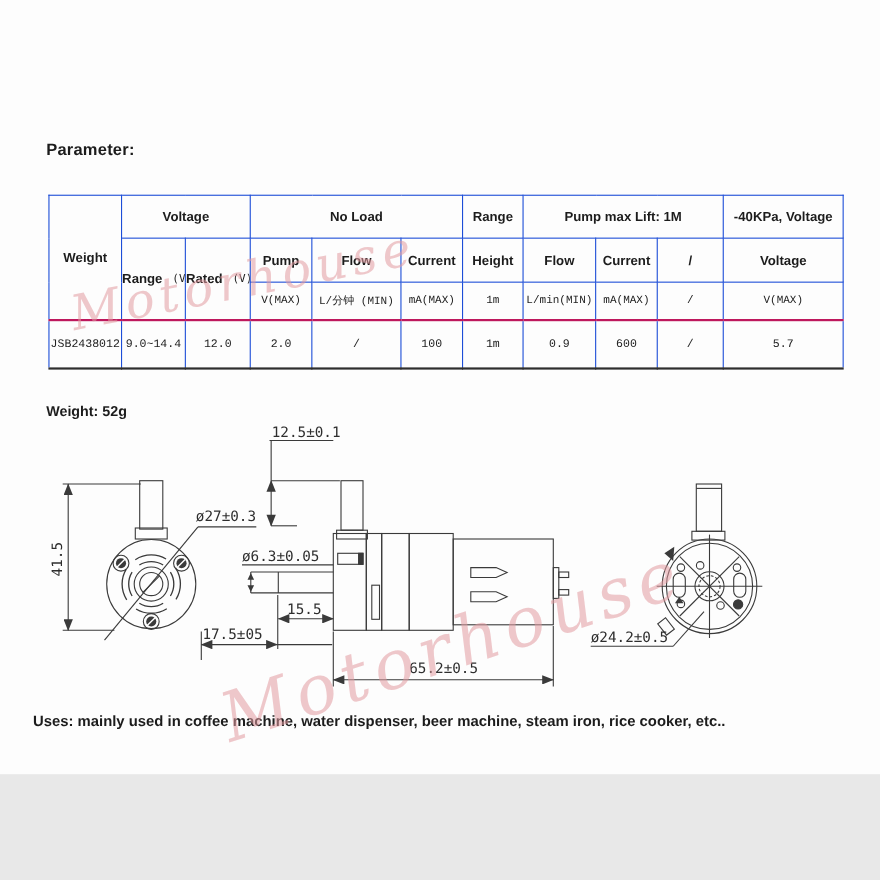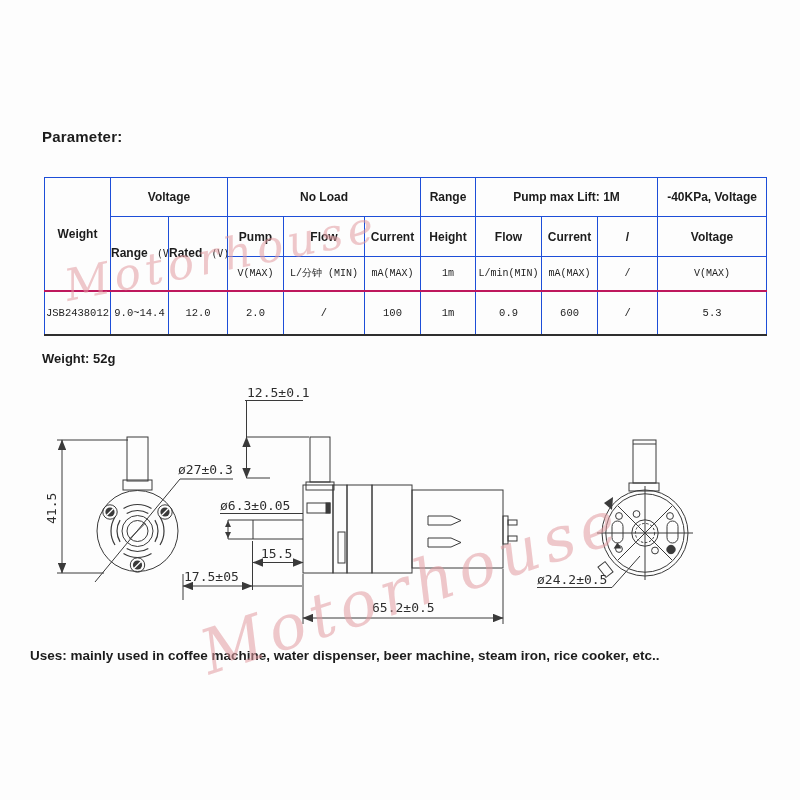--- a/index.html
+++ b/index.html
@@ -1,17 +1,17 @@
 <!DOCTYPE html>
 <html><head>
 <meta charset="utf-8">
 <style>
   html,body{margin:0;padding:0;background:#e8e8e8;}
   .page{
-    position:relative;width:800px;height:800px;margin:0 auto;
+    position:relative;width:800px;height:704px;margin:0 auto;
     background:#fdfdfd;overflow:hidden;
     font-family:"Liberation Sans",sans-serif;color:#1c1c1c;
   }
   .abs{position:absolute;}
   .heading{font-size:15px;font-weight:bold;letter-spacing:.2px;}
   .note{font-size:13px;font-weight:bold;}
 
   
   table.spec{
     border-collapse:collapse;table-layout:fixed;width:723px;
@@ -106,26 +106,26 @@
       <td class="val">JSB2438012</td>
       <td class="val">9.0~14.4</td>
       <td class="val">12.0</td>
       <td class="val">2.0</td>
       <td class="val">/</td>
       <td class="val">100</td>
       <td class="val">1m</td>
       <td class="val">0.9</td>
       <td class="val">600</td>
       <td class="val">/</td>
-      <td class="val">5.3</td>
+      <td class="val">5.7</td>
     </tr>
   </tbody>
     </table>
 
-  <div class="abs note" style="left:42px;top:351px;">Weight: 52g</div>
+  <div class="abs note" style="left:42px;top:366px;">Weight: 52g</div>
 
   <svg class="abs" style="left:0;top:370px;" width="800" height="270" viewBox="0 370 800 270">
     <defs>
       <marker id="arw" viewBox="0 0 10 8" refX="9.5" refY="4" markerWidth="11" markerHeight="8.5" orient="auto-start-reverse">
         <path d="M0,0 L10,4 L0,8 Z" fill="#3a3a3a"></path>
       </marker>
     </defs>
 
     <g stroke="#3a3a3a" stroke-width="1" fill="none">
 

